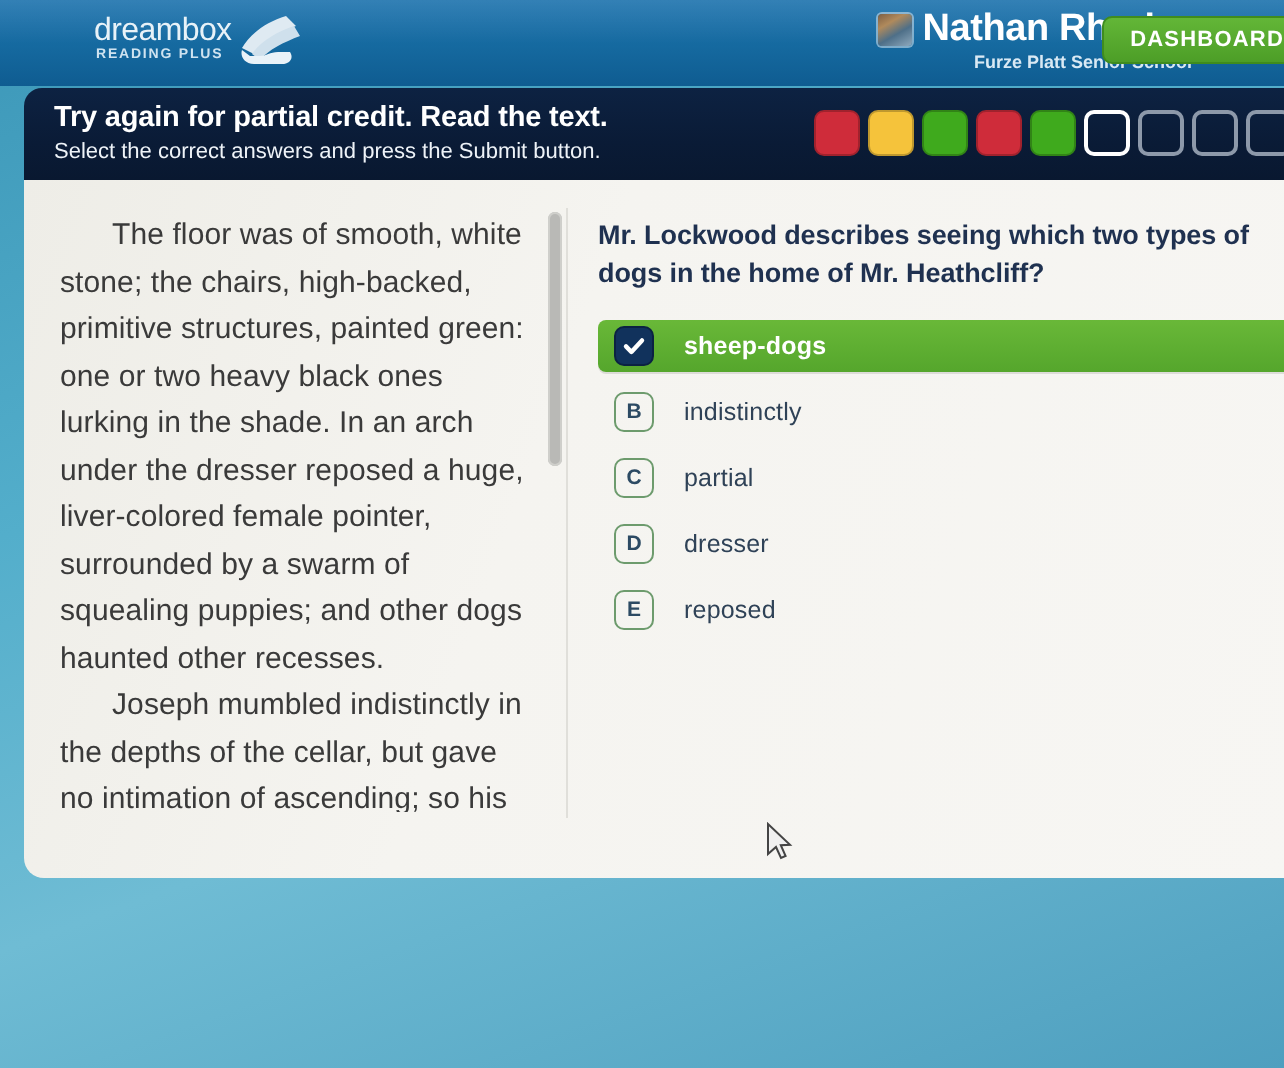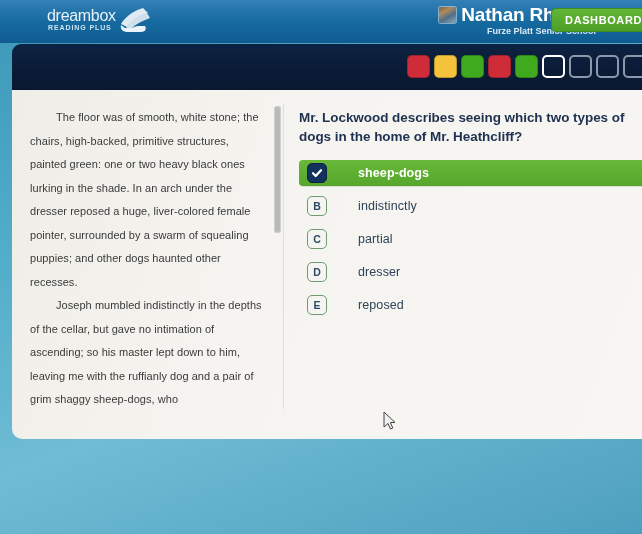--- a/index.html
+++ b/index.html
@@ -174,21 +174,21 @@
   }
 
   
   #passage {
     position: absolute;
     left: 18px; top: 16px;
     width: 238px;
     height: 300px;
     overflow: hidden;
     color: #3a3a3a;
-    font-size: 11px;
+    font-size: 15px;
     line-height: 23.5px;
     letter-spacing: 0.05px;
   }
   #passage p { margin: 0; }
   #passage p.indent { text-indent: 26px; }
 
   #scroll-track {
     position: absolute;
     left: 262px; top: 16px;
     width: 7px;
@@ -262,21 +262,21 @@
     color: #2c4a63;
     background: transparent;
   }
   .badge.check {
     background: #11325c;
     border: 1px solid #0b2242;
     color: #ffffff;
   }
   .badge.check svg { display: block; }
   .opt-label {
-    margin-left: 31px;
+    margin-left: 15px;
     font-size: 12.5px;
     color: #2f4257;
     letter-spacing: 0.1px;
   }
   .option.selected .opt-label {
     color: #ffffff;
     font-weight: bold;
   }
 
   
@@ -309,20 +309,22 @@
       <div id="user-name">Nathan Rhodes</div>
     </div>
     <div id="user-school">Furze Platt Senior School</div>
   </div>
 
   <div id="dashboard-button">DASHBOARD</div>
 </div>
 
 <div id="banner">
   <div id="banner-text">
+    <div id="banner-title">Try again for partial credit. Read the text.</div>
+    <div id="banner-sub">Select the correct answers and press the Submit button.</div>
   </div>
 </div>
 <div id="progress-track">
     <div class="pip filled" style="background: rgb(207, 44, 58);"></div>
     <div class="pip filled" style="background: rgb(245, 195, 59);"></div>
     <div class="pip filled" style="background: rgb(63, 170, 29);"></div>
     <div class="pip filled" style="background: rgb(207, 44, 58);"></div>
     <div class="pip filled" style="background: rgb(63, 170, 29);"></div>
     <div class="pip empty current"></div>
     <div class="pip empty"></div>

